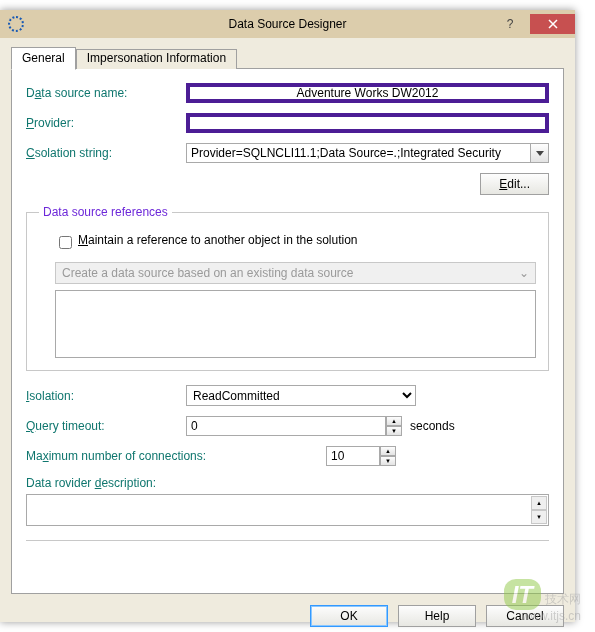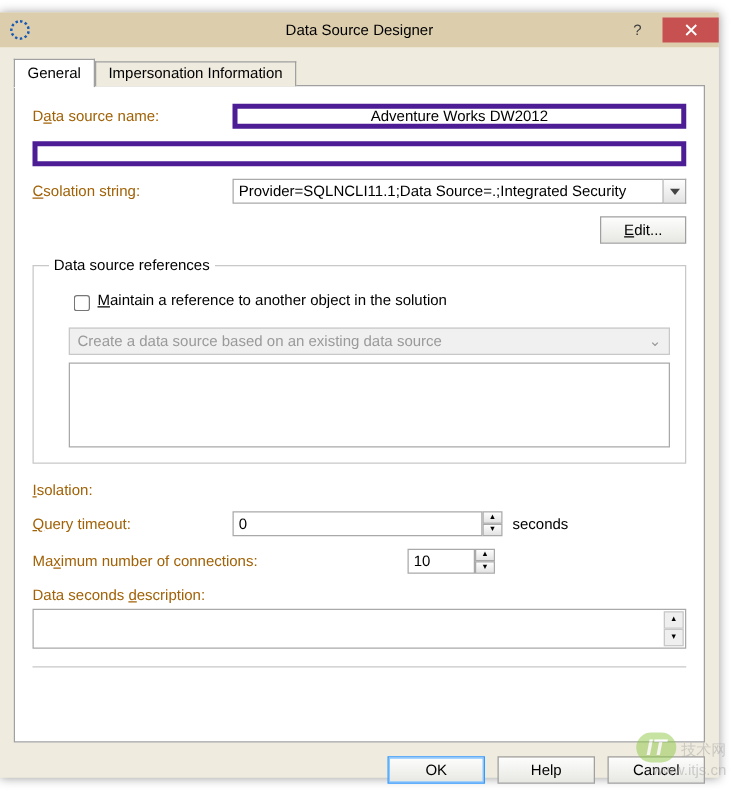--- a/index.html
+++ b/index.html
@@ -12,30 +12,30 @@
   .win-btn { width:40px; height:20px; display:flex; align-items:center; justify-content:center; font-family:Arial; }
   .win-btn.close { background:#c75050; color:#fff; width:45px; }
   .win-btn.min, .win-btn.help { color:#444; }
   .client { position:absolute; top:28px; left:0; right:0; bottom:0; background:#efebde; padding:9px 11px 11px 11px; }
   .tabstrip { display:flex; position:relative; z-index:2; }
   .tab { padding:3px 10px 4px 10px; border:1px solid #a0a0a0; background:#efebde; border-bottom:none; position:relative; }
   .tab.active { background:#fff; border-bottom:1px solid #fff; margin-bottom:-1px; }
   .tab.inactive { background:#efebde; margin-top:2px; padding-top:1px; padding-bottom:3px; }
   .tabpage { border:1px solid #a0a0a0; background:#fff; padding:14px 14px 10px 14px; position:relative; top:-1px; height:526px;}
   .row { display:flex; align-items:center; margin-bottom:10px; }
-  .lbl { width:160px; color:#a16207; }
+  .lbl { width:160px; color:#0f766e; }
   .underline { text-decoration: underline; }
   input[type=text].field { flex:1; height:20px; border:4px solid #4c1d95; padding:0 0; background:#fff; min-width:0;text-align:center;}
   .combo-wrap { flex:1; display:flex; }
   .combo-wrap input { flex:1; border:1px solid #a9a9a9; height:20px; padding:0 4px; min-width:0;}
   .drop-btn { width:18px; height:20px; border:1px solid #a9a9a9; border-left:none; background:linear-gradient(#fdfdfd,#e3e3e3); display:flex; align-items:center; justify-content:center; }
   .btn { height:22px; border:1px solid #a0a0a0; background:linear-gradient(#fdfdfd,#e7e7e2); padding:0 18px; }
   .edit-row { display:flex; justify-content:flex-end; margin-bottom:10px;}
   fieldset.refs { border:1px solid #c8c8c8; padding:10px 12px 12px 12px; margin:0 0 14px 0;}
-  fieldset.refs legend { padding:0 4px; color:#000000; }
+  fieldset.refs legend { padding:0 4px; color:#6d28d9; }
   .chk-row { display:flex; align-items:flex-start; margin:4px 0 10px 16px; }
   .chk-row input { margin-right:6px; }
   .disabled-combo { display:flex; border:1px solid #c8c8c8; background:#f0f0f0; color:#9a9a9a; height:22px; align-items:center; padding:0 6px; margin-left:16px;}
   .disabled-combo .dc-arrow { margin-left:auto; color:#9a9a9a;}
   .listbox { margin:6px 0 0 16px; height:68px; border:1px solid #a9a9a9; background:#fff; }
   select.native { border:1px solid #a9a9a9; height:21px; background:#fff; padding:0 2px; }
   .spin { display:flex; }
   .spin input { width:200px; border:1px solid #a9a9a9; height:20px; padding:0 4px;}
   .spin.small input { width:54px; }
   .spin-btns { display:flex; flex-direction:column; }
@@ -43,21 +43,21 @@
   .seconds { margin-left:8px; }
   .desc-box { height:32px; border:1px solid #a9a9a9; background:#fff; position:relative; margin-top:4px;}
   .desc-scroll { position:absolute; right:1px; top:1px; bottom:1px; width:16px; display:flex; flex-direction:column; justify-content:space-between;}
   .desc-scroll .arr { height:14px; border:1px solid #c8c8c8; background:#efefef; text-align:center; font-size:7px; line-height:12px;}
   hr.sep { border:none; border-top:1px solid #c8c8c8; margin:4px 0 0 0;}
   .dlg-buttons { display:flex; justify-content:flex-end; gap:10px; padding-top:10px;}
   .dlg-buttons .btn { width:78px; padding:0;}
   .dlg-buttons .btn.primary { border:1px solid #3399ff; box-shadow:0 0 0 1px #8ac7ff inset;}
   .triangle-down { width:0;height:0;border-left:4px solid transparent;border-right:4px solid transparent;border-top:5px solid #444; display:inline-block;}
   .watermark { position:absolute; right:14px; bottom:8px; text-align:right; color:#a5a5a5; font-size:18px; pointer-events:none; opacity:.5; line-height:1.15; z-index:50;}
-  .watermark .badge { display:inline-block; background:#8fc846; color:#fff; font-style:italic; font-weight:bold; padding:2px 8px; border-radius:12px; font-size:18px; margin-right:4px;margin-top:15px;}
+  .watermark .badge { display:inline-block; background:#8fc846; color:#fff; font-style:italic; font-weight:bold; padding:2px 8px; border-radius:12px; font-size:24px; margin-right:4px;margin-top:15px;}
 </style>
 </head>
 <body>
 
 <div class="shadow-frame">
   <div class="titlebar">
     <span class="app-icon"></span>
     <span class="title-text">Data Source Designer</span>
     <div class="win-controls">
       <div class="win-btn help">?</div>
@@ -76,20 +76,21 @@
     </div>
 
     <div class="tabpage">
 
       <div class="row">
         <span class="lbl"><span>D</span><span class="underline">a</span><span>ta source name:</span></span>
         <input type="text" class="field" value="Adventure Works DW2012" style="">
       </div>
 
       <div class="row">
+        <span class="lbl"><span class="underline">P</span><span>rovider:</span></span>
         <input type="text" class="field" value="" style="">
       </div>
 
       <div class="row">
         <span class="lbl"><span class="underline">C</span><span>solation string:</span></span>
         <div class="combo-wrap">
           <input type="text" value="Provider=SQLNCLI11.1;Data Source=.;Integrated Security" style="">
           <div class="drop-btn">
               <span class="triangle-down"></span>
             </div>
@@ -108,20 +109,23 @@
         </div>
         <div class="disabled-combo">
           <span>Create a data source based on an existing data source</span>
           <span class="dc-arrow">⌄</span>
         </div>
         <div class="listbox"></div>
       </fieldset>
 
       <div class="row">
         <span class="lbl"><span class="underline">I</span><span>solation:</span></span>
+        <select class="native" style="width:230px">
+          <option>ReadCommitted</option>
+        </select>
       </div>
 
       <div class="row">
         <span class="lbl"><span class="underline">Q</span><span>uery timeout:</span></span>
         <div class="spin">
           <input type="text" value="0" style="">
           <div class="spin-btns">
               <button>▲</button>
               <button>▼</button>
             </div>
@@ -134,21 +138,21 @@
         <div class="spin small">
           <input type="text" value="10" style="">
           <div class="spin-btns">
               <button>▲</button>
               <button>▼</button>
             </div>
         </div>
       </div>
 
       <div>
-        <span class="lbl"><span>Data seconds </span><span class="underline">d</span><span>escription:</span></span>
+        <span class="lbl"><span>Data rovider </span><span class="underline">d</span><span>escription:</span></span>
         <div class="desc-box">
           <div class="desc-scroll">
             <div class="arr">▴</div>
             <div class="arr">▾</div>
           </div>
         </div>
       </div>
 
       <hr class="sep" style="margin-top:14px">
     </div>

